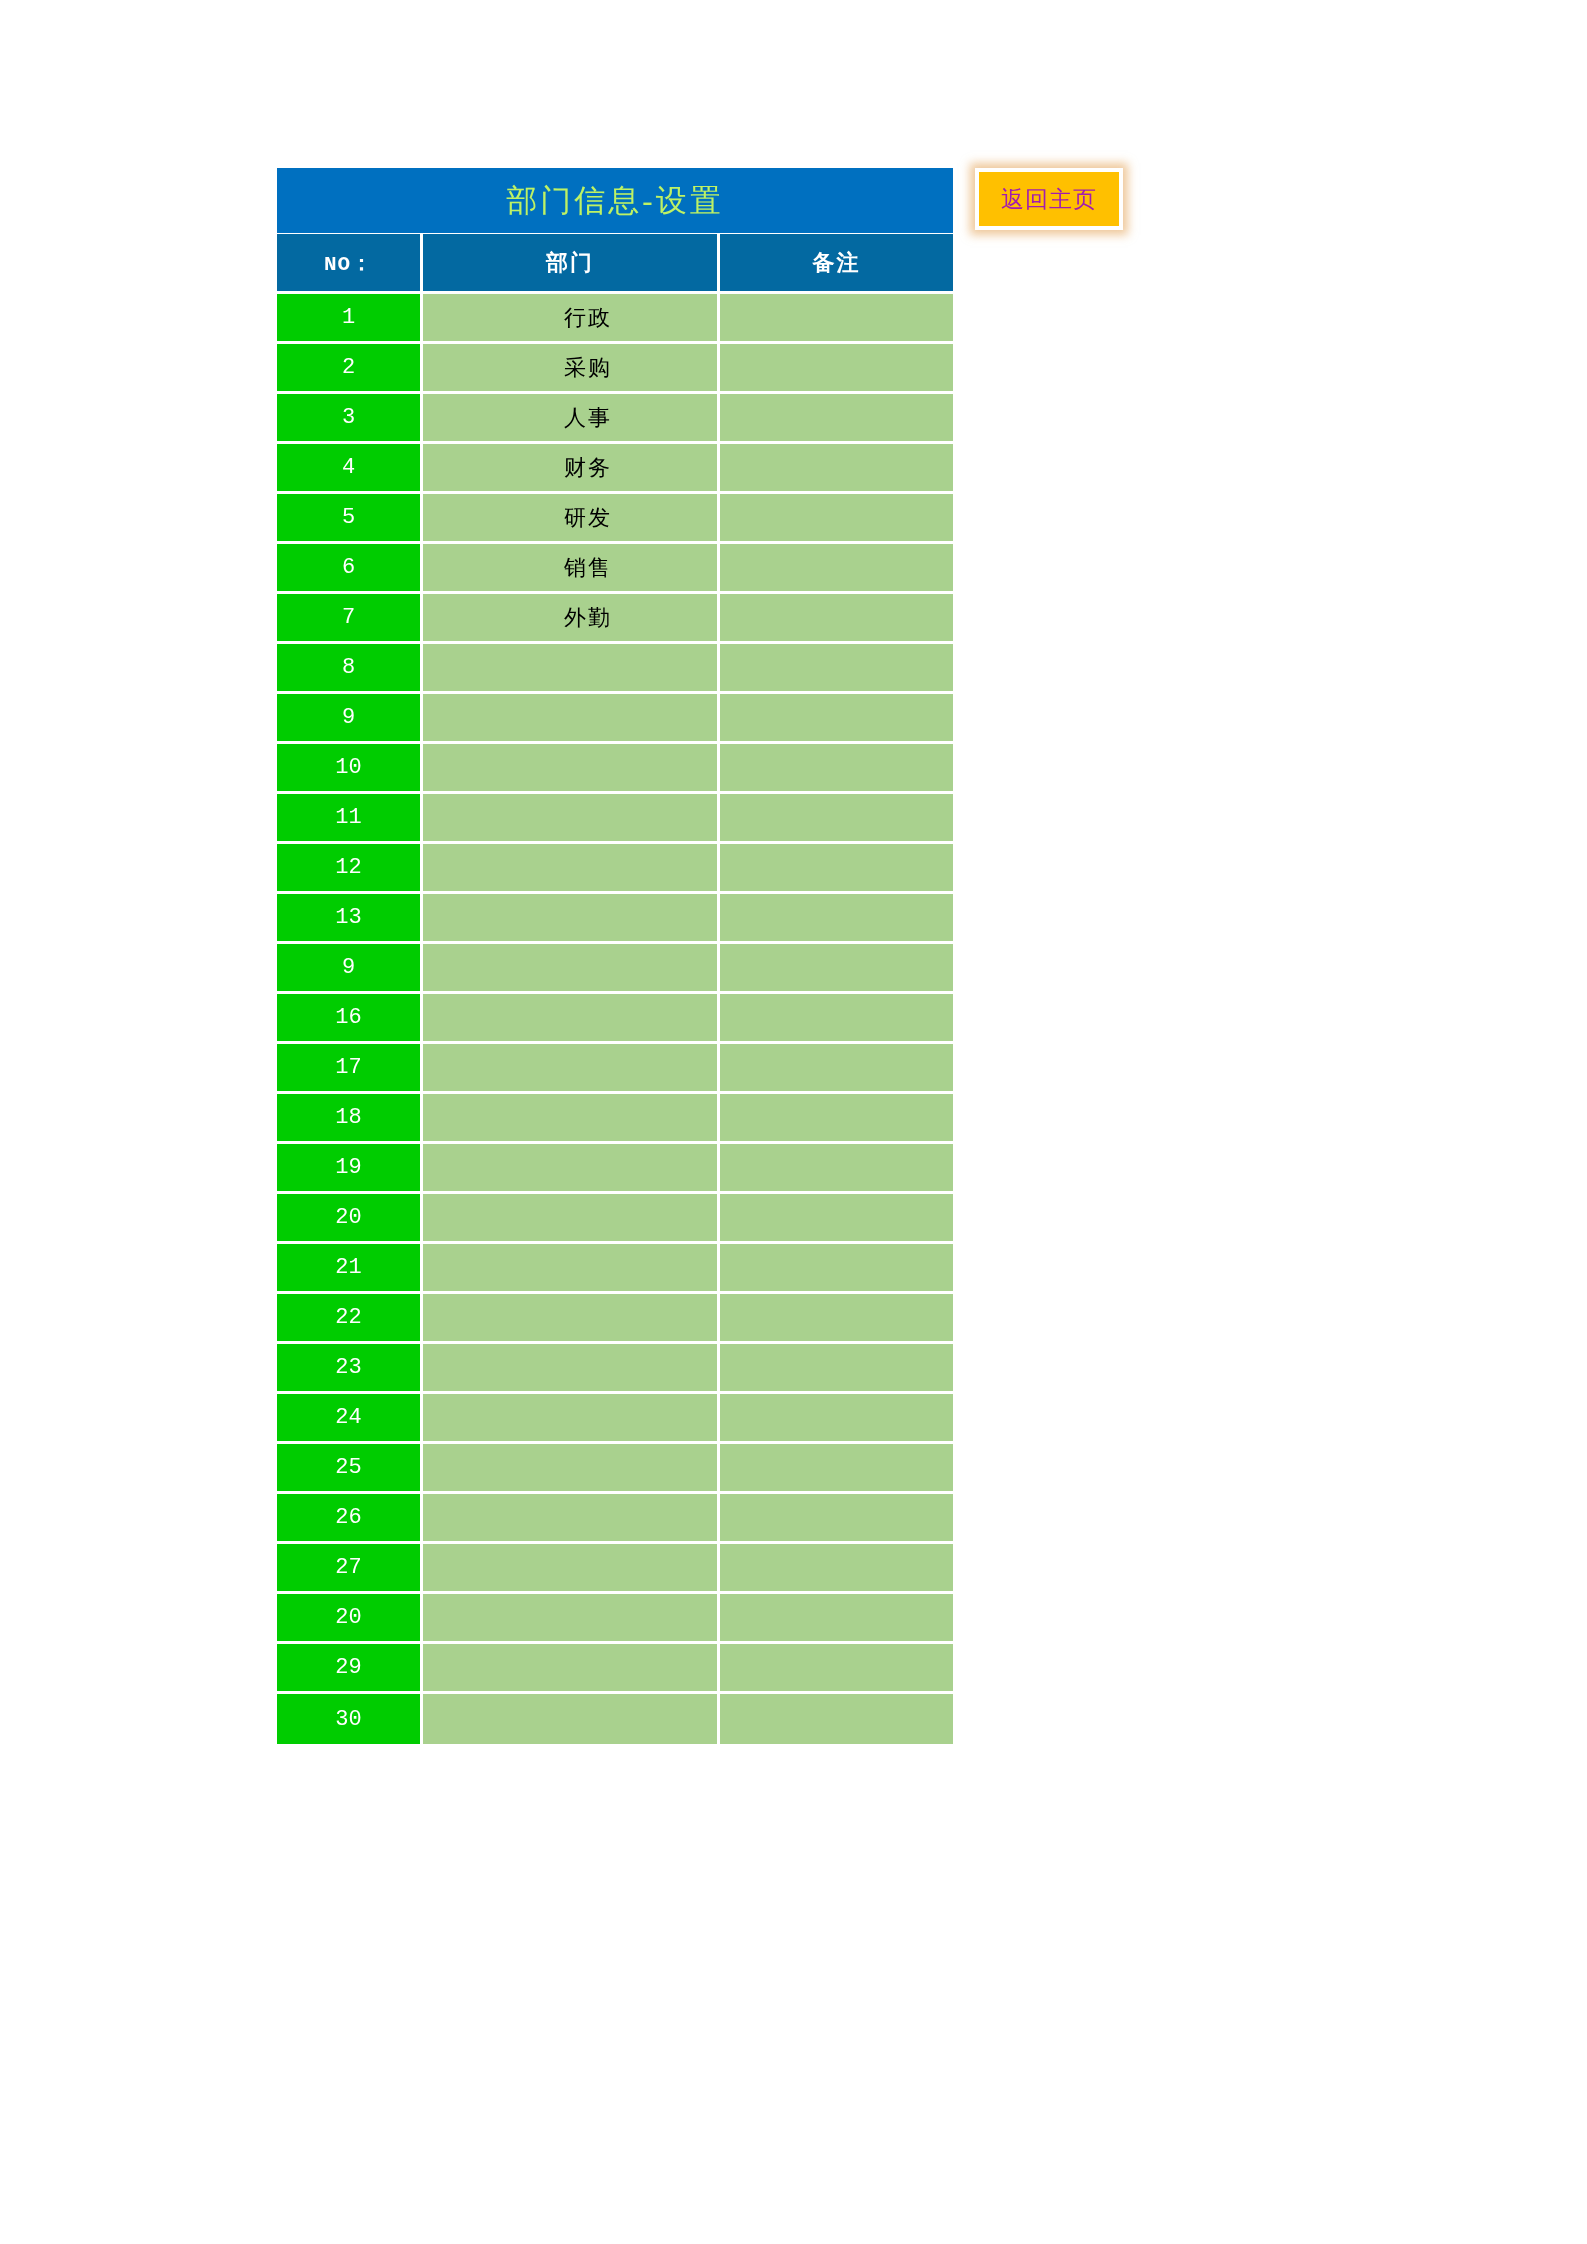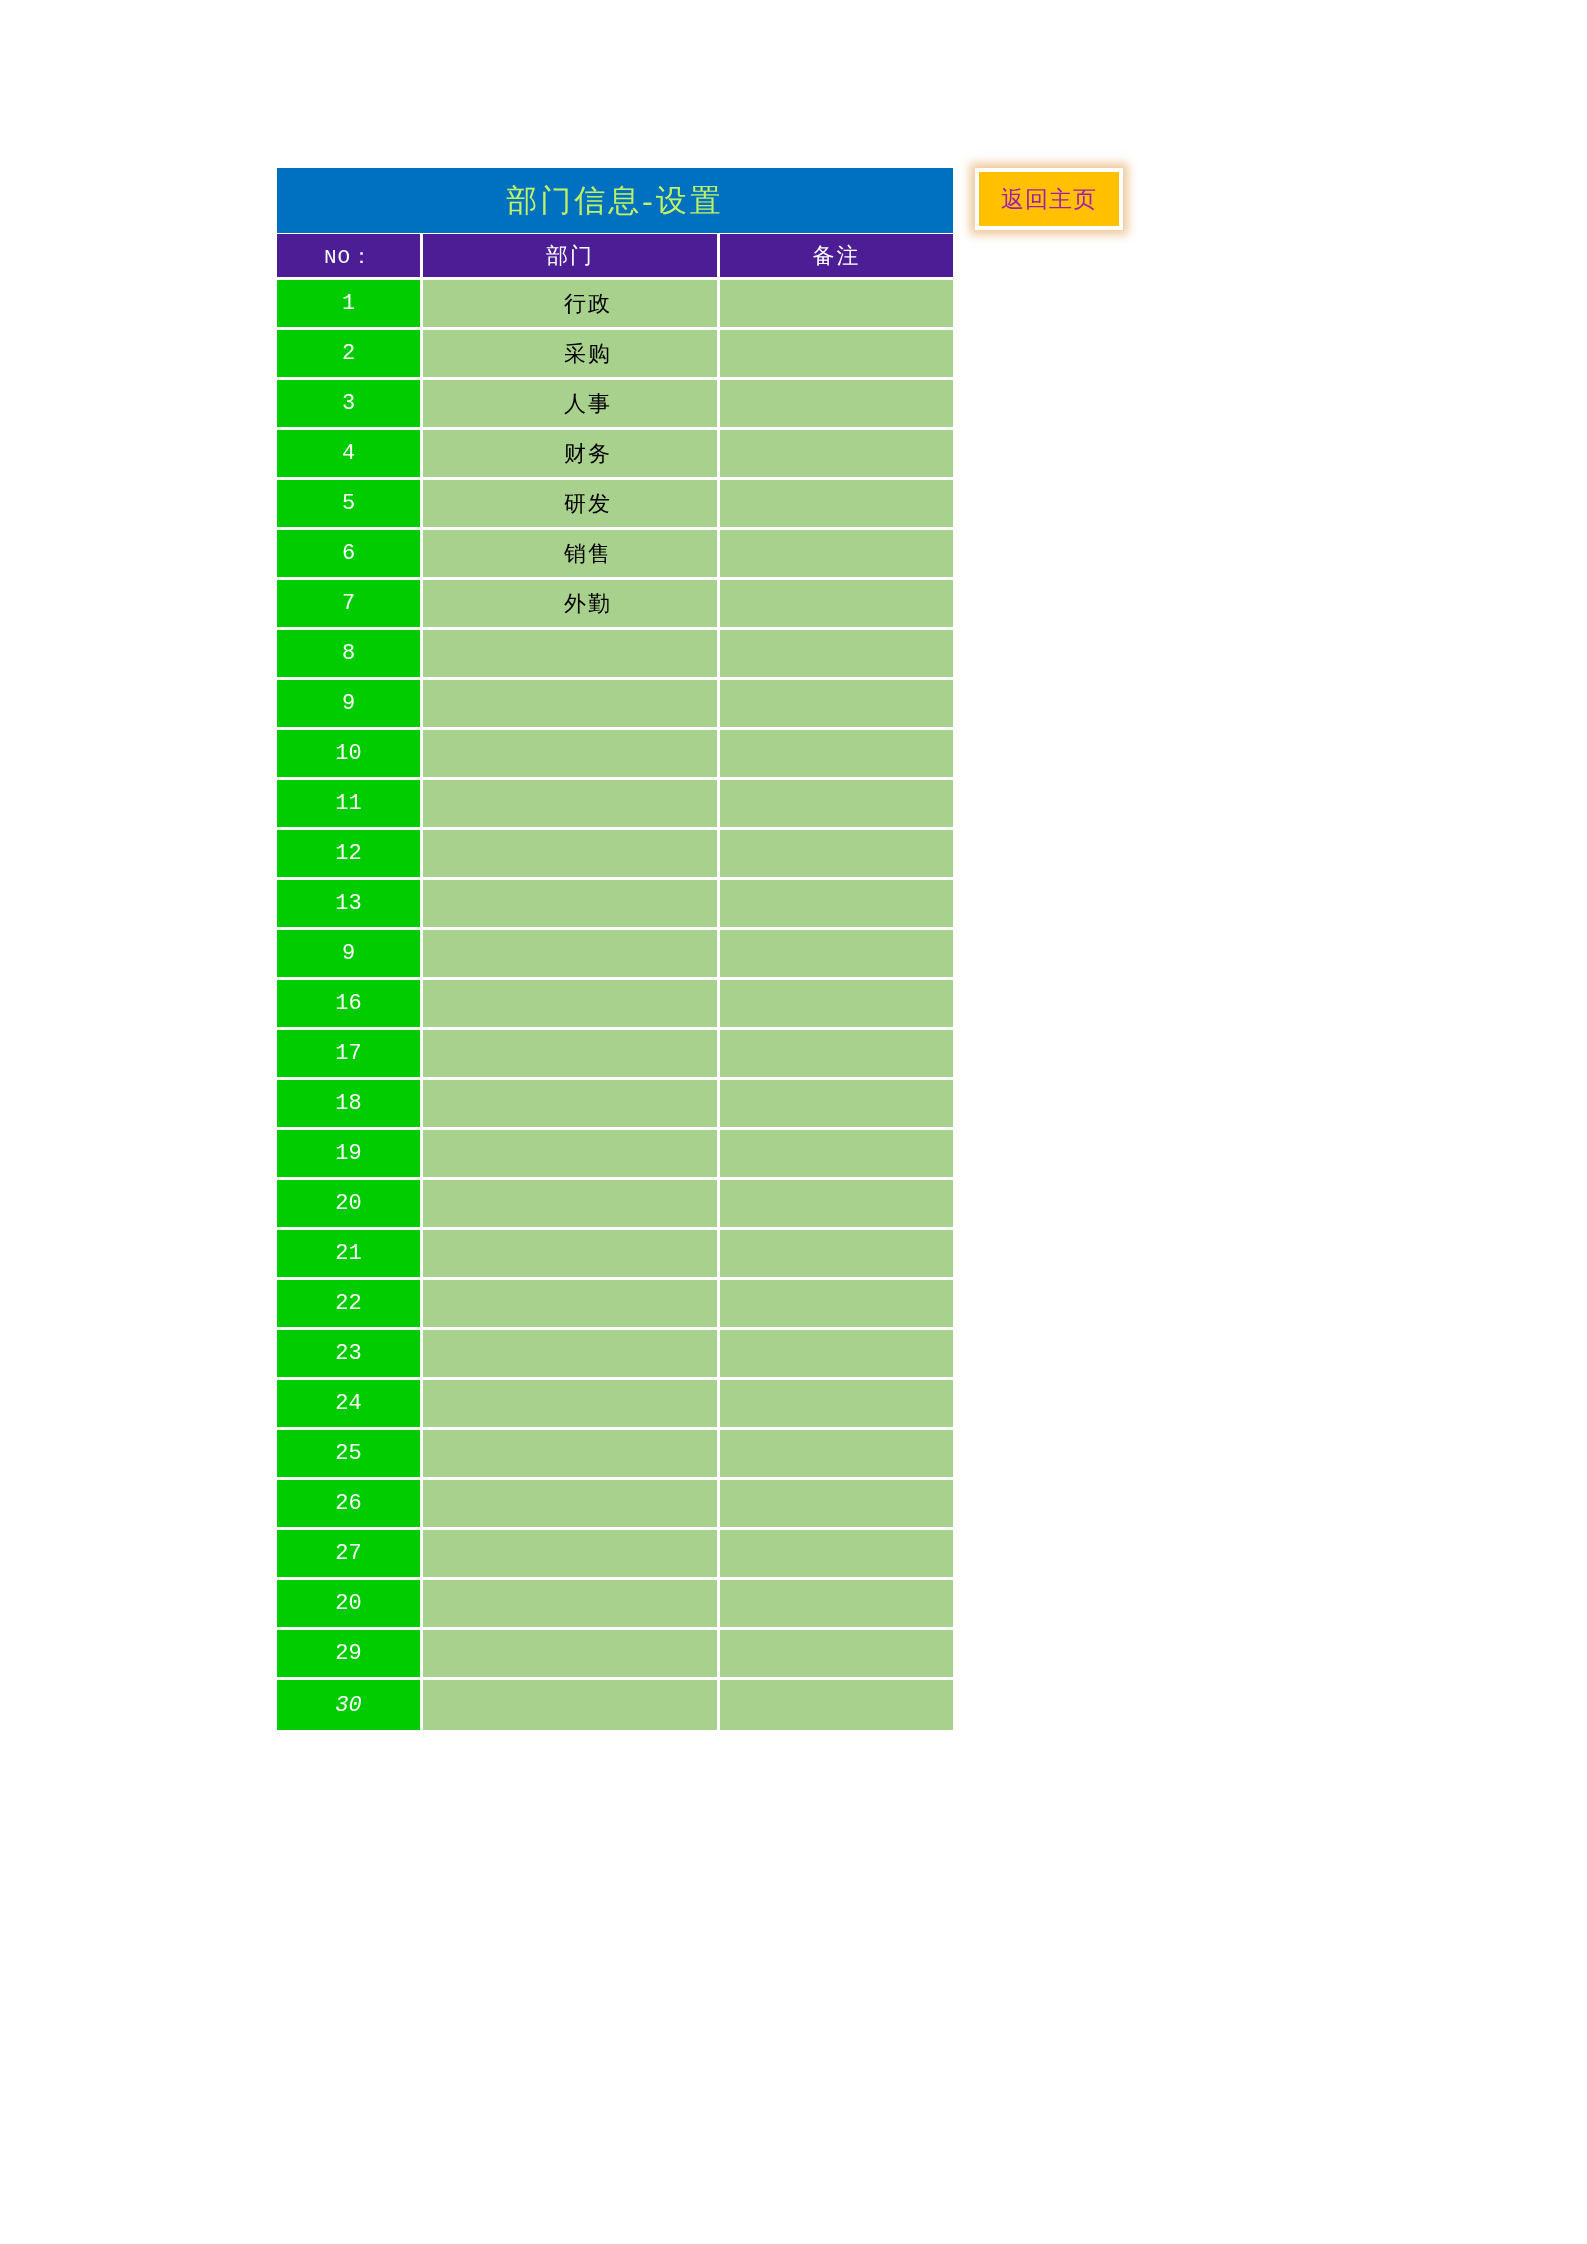--- a/index.html
+++ b/index.html
@@ -86,26 +86,26 @@
     border-bottom: 3px solid #ffffff;
     box-sizing: border-box;
     overflow: hidden;
   }
   #dept-table th:last-child, #dept-table td:last-child {
     border-right: none;
   }
 
   
   #dept-table thead th {
-    background: #4c1d95;
+    background: #0369a1;
     color: #ffffff;
     font-size: 22px;
-    font-weight: normal;
+    font-weight: bold;
     letter-spacing: 2px;
-    height: 46px;
+    height: 60px;
   }
   #dept-table thead th.no-head {
     font-family: "Liberation Mono", "DejaVu Sans Mono", monospace;
     letter-spacing: 1px;
     font-size: 21px;
   }
 
   
   #dept-table tbody td { height: 50px; }
   #dept-table td.cell-no {
@@ -115,21 +115,21 @@
     font-family: "Liberation Mono", "DejaVu Sans Mono", monospace;
   }
   #dept-table td.cell-dept,
   #dept-table td.cell-remark {
     background: #A9D18E;
     color: #000000;
     font-size: 22px;
     letter-spacing: 2px;
     padding-left: 36px;
   }
-  #dept-table tbody tr:last-child td { border-bottom: none; font-style: italic; }
+  #dept-table tbody tr:last-child td { border-bottom: none; }
 </style>
 </head>
 <body>
 
 <div id="sheet">
 
   <div id="title-bar">部门信息-设置</div>
 
   <div id="home-button">
     <span>返回主页</span>

